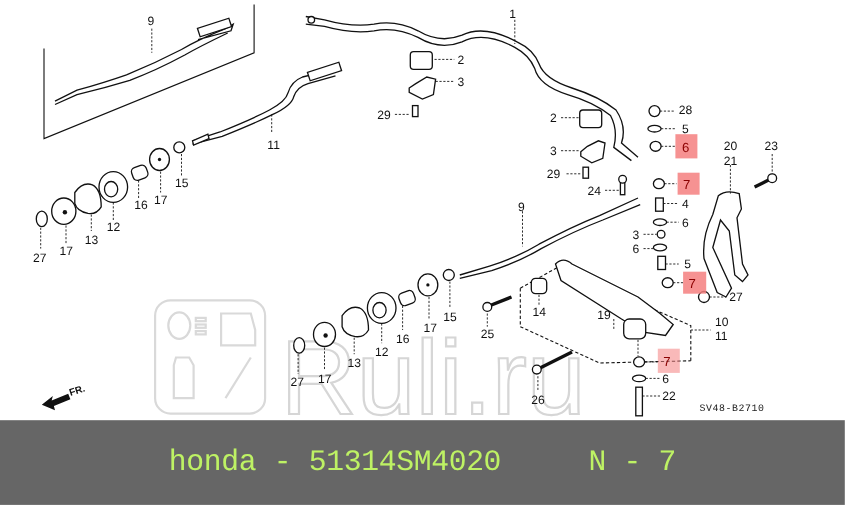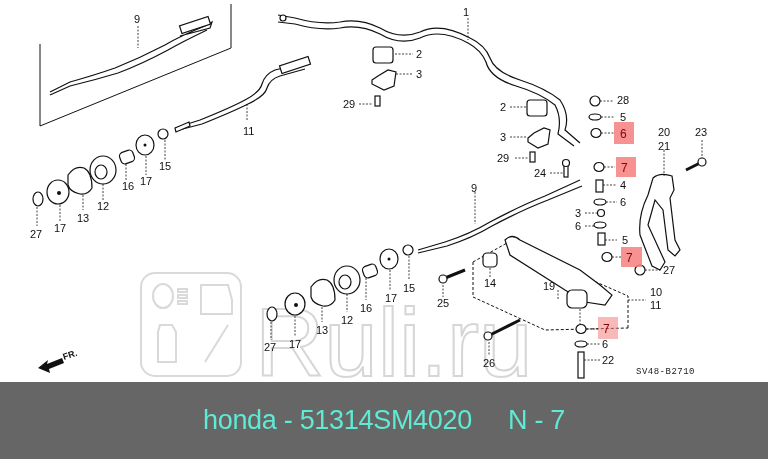--- a/index.html
+++ b/index.html
@@ -5,21 +5,21 @@
   html, body { margin: 0; padding: 0; }
   body { width: 768px; height: 459px; position: relative; overflow: hidden; background: #ffffff; font-family: "Liberation Sans", sans-serif; }
   .diagram { position: absolute; left: 0; top: 0; width: 768px; height: 382px; background: #ffffff; }
   .diagram svg { position: absolute; left: 0; top: 0; }
   .lbl { font-family: "Liberation Sans", sans-serif; font-size: 11px; fill: #111; }
   .code { font-family: "Liberation Mono", monospace; font-size: 9px; fill: #222; letter-spacing: 0.5px; }
   .hl { fill: #f47f7f; opacity: 0.85; }
   .hl-faint { fill: #f47f7f; opacity: 0.55; }
   .hl-text { font-family: "Liberation Sans", sans-serif; font-size: 12px; fill: #8b0000; }
   .footer { position: absolute; left: 0; top: 382px; width: 768px; height: 77px; background: #666666; display: flex; align-items: center; justify-content: center; }
-  .footer-text { color: #5eead4; font-family: Liberation Sans, sans-serif; font-size: 27px; letter-spacing: -0.3px; white-space: pre; }
+  .footer-text { color: #bef264; font-family: Liberation Mono, monospace; font-size: 27px; letter-spacing: -0.3px; white-space: pre; }
   .wm { fill: none; stroke: #d9d9d9; stroke-width: 2; }
   .wm-text { font-family: "Liberation Sans", sans-serif; font-size: 96px; fill: none; stroke: #d6d6d6; stroke-width: 2; }
   .part { fill: #fff; stroke: #111; stroke-width: 1.2; }
   .rod { fill: none; stroke: #111; stroke-width: 1.2; }
   .lead { stroke: #111; stroke-width: 0.8; stroke-dasharray: 2 1.5; fill: none; }
   .frame { stroke: #111; stroke-width: 1; fill: none; }
 </style>
 </head>
 <body>
 

